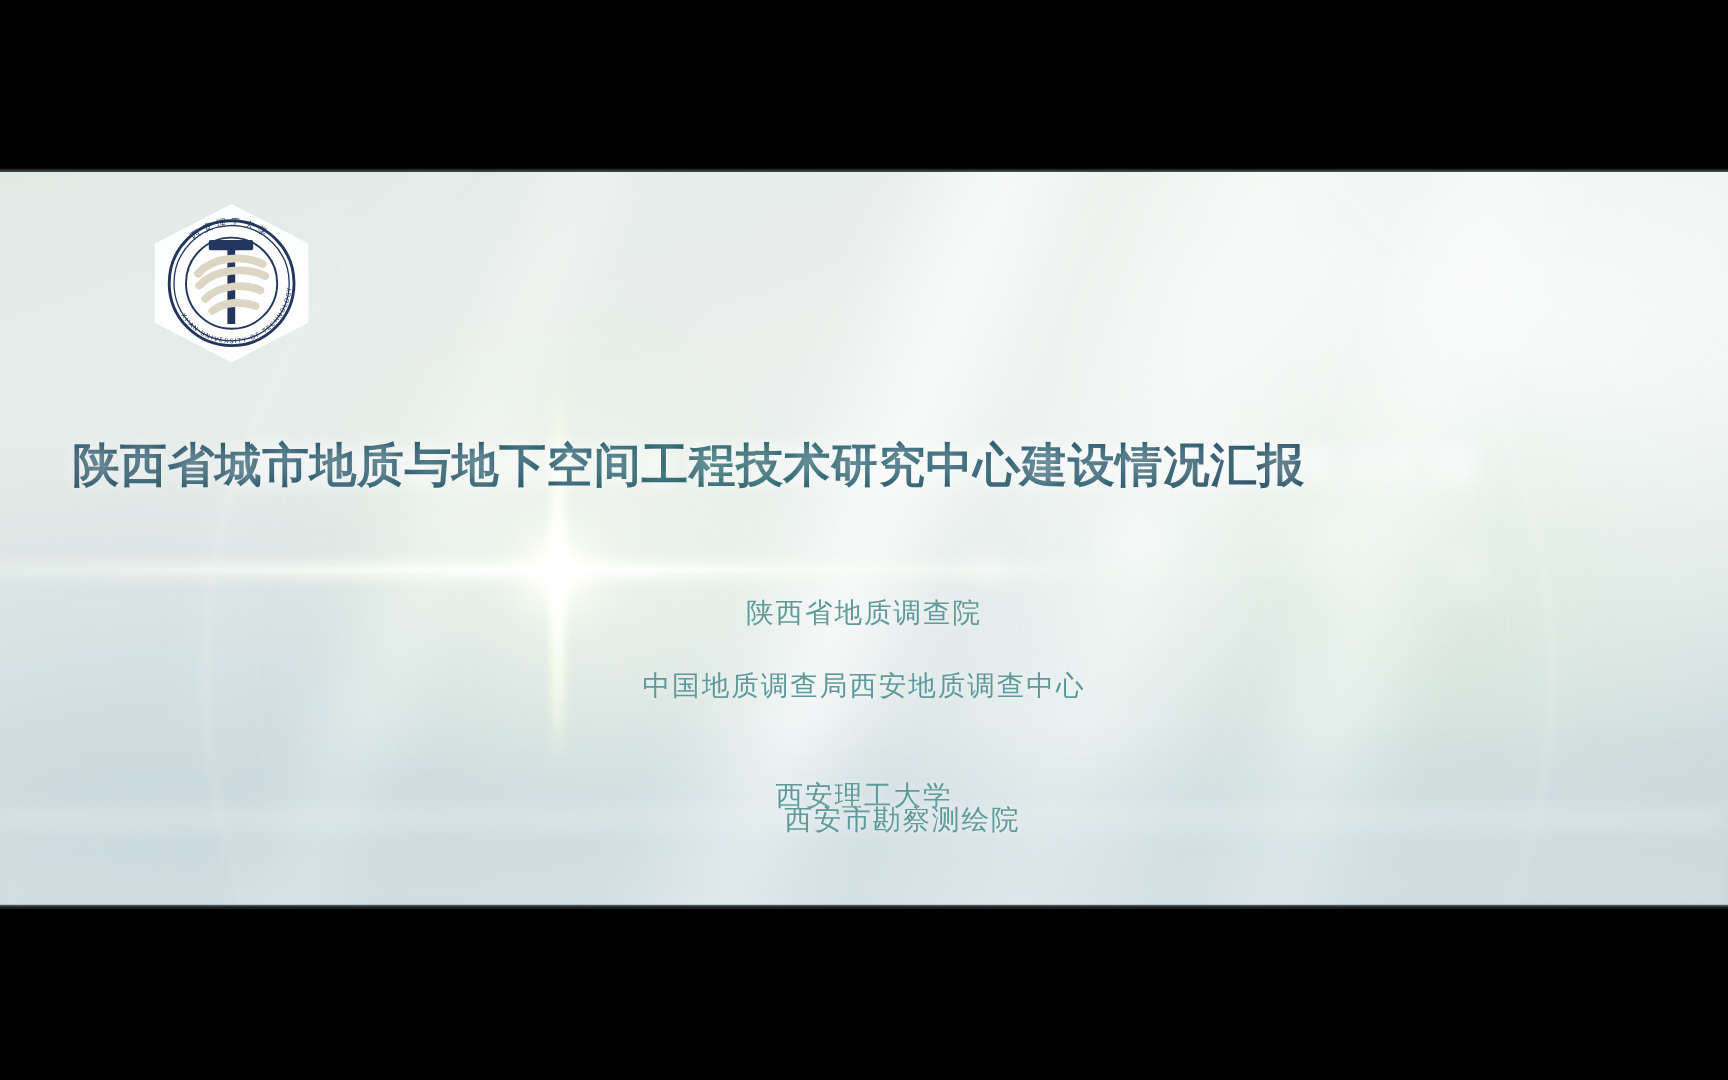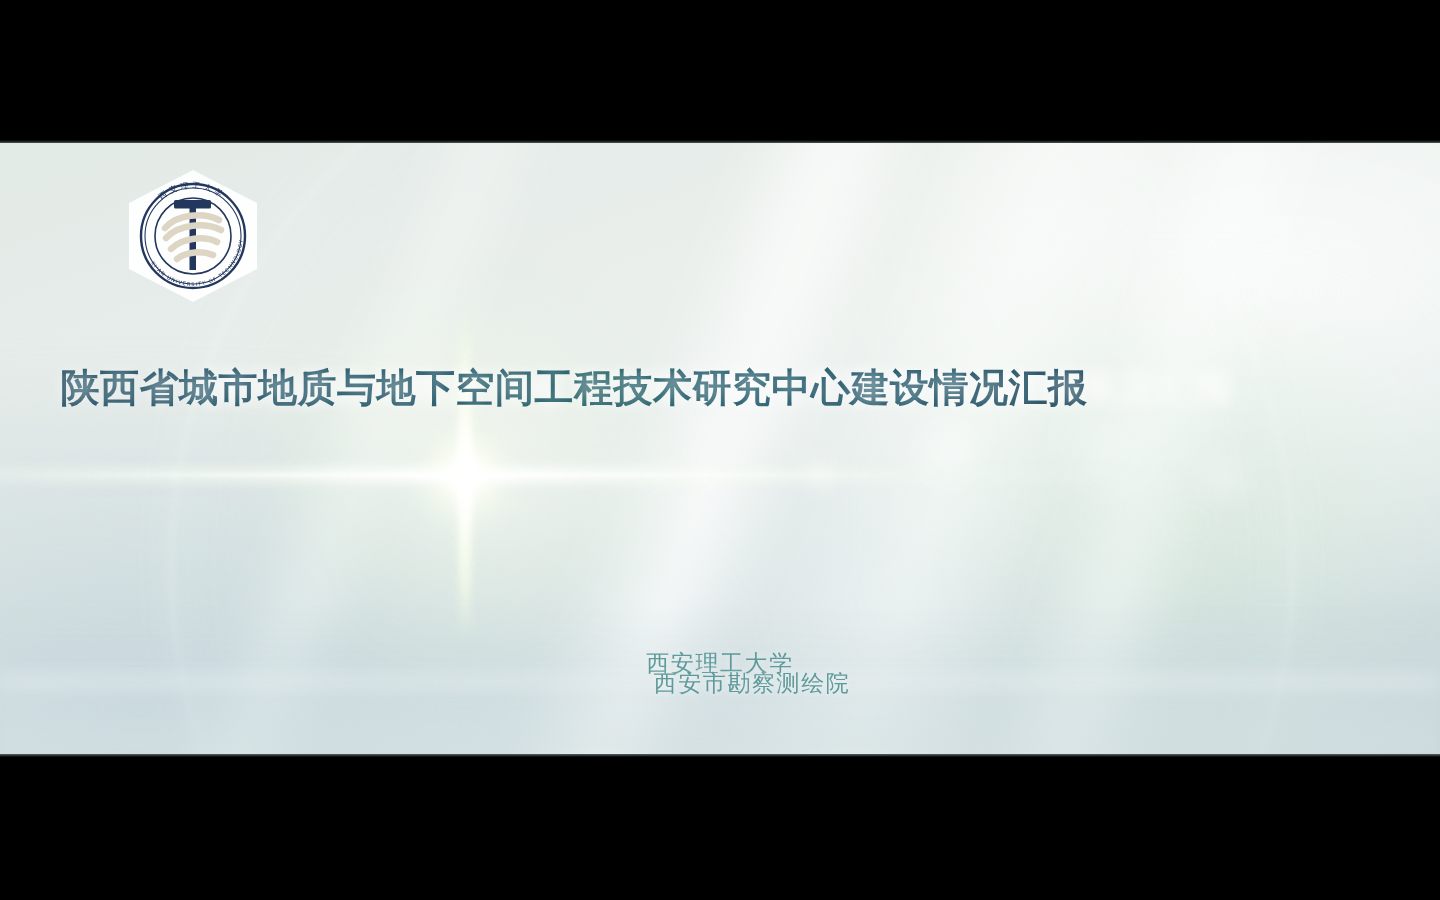--- a/index.html
+++ b/index.html
@@ -433,20 +433,22 @@
           <path d="M 49 72 C 62 58, 88 56, 104 64"></path>
           <path d="M 54 83 C 66 71, 88 70, 100 76"></path>
           <path d="M 60 93 C 70 85, 86 85, 96 89"></path>
         </g>
       </svg>
     </div>
 
     <div id="title-glow">陕西省城市地质与地下空间工程技术研究中心建设情况汇报</div>
     <div id="title">陕西省城市地质与地下空间工程技术研究中心建设情况汇报</div>
 
+    <div class="sub s0">陕西省地质调查院</div>
+    <div class="sub s1">中国地质调查局西安地质调查中心</div>
     <div class="sub s3">西安理工大学</div>
     <div class="sub s4">西安市勘察测绘院</div>
   </div>
 
   <div class="letterbox top"></div>
   <div class="letterbox bottom"></div>
   <div class="letterbox-edge top-edge"></div>
   <div class="letterbox-edge bottom-edge"></div>
 
 </div>

